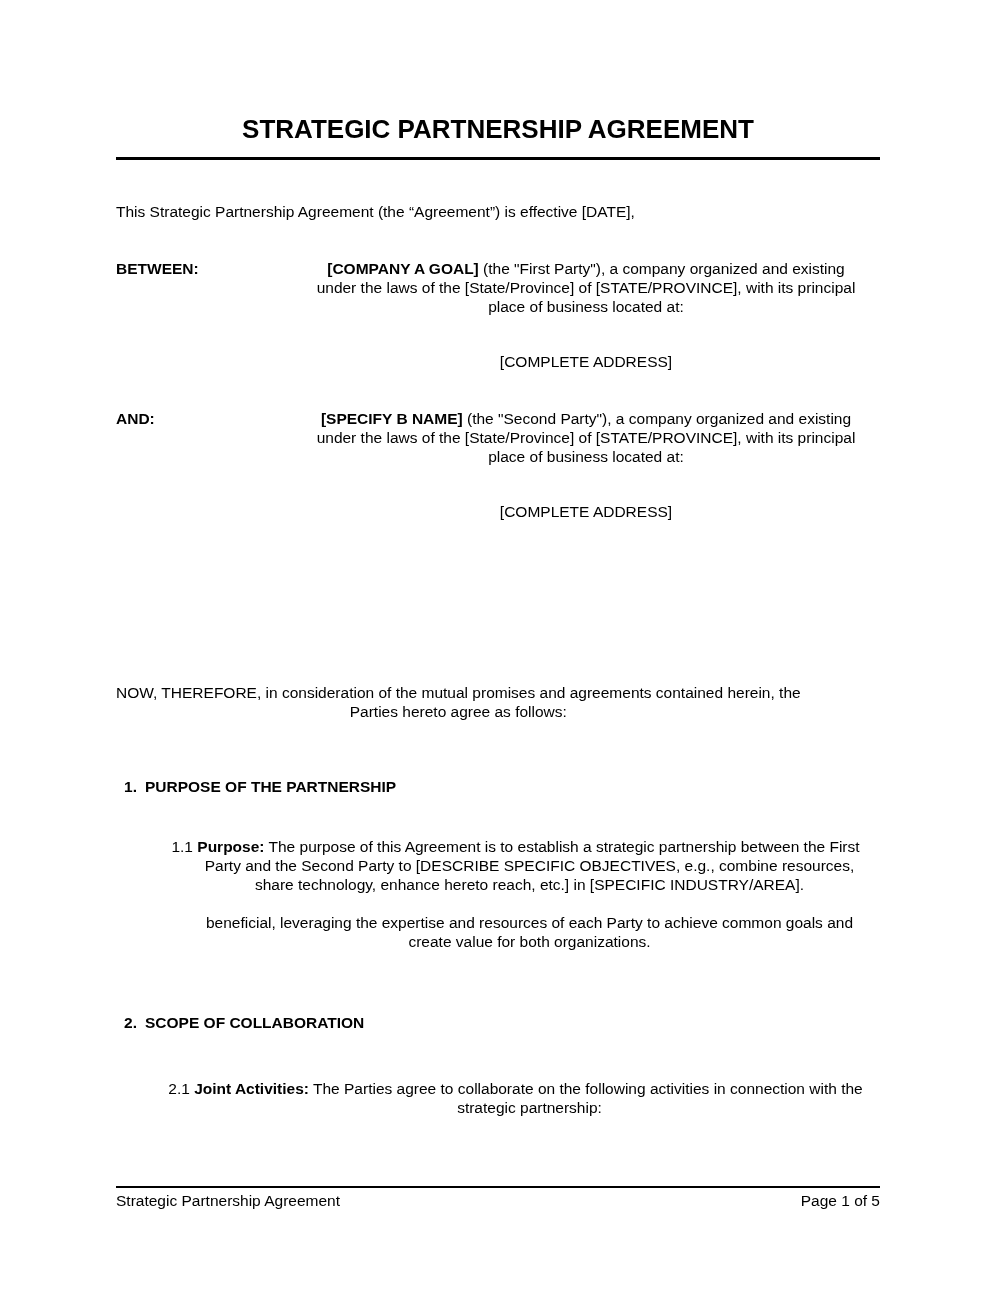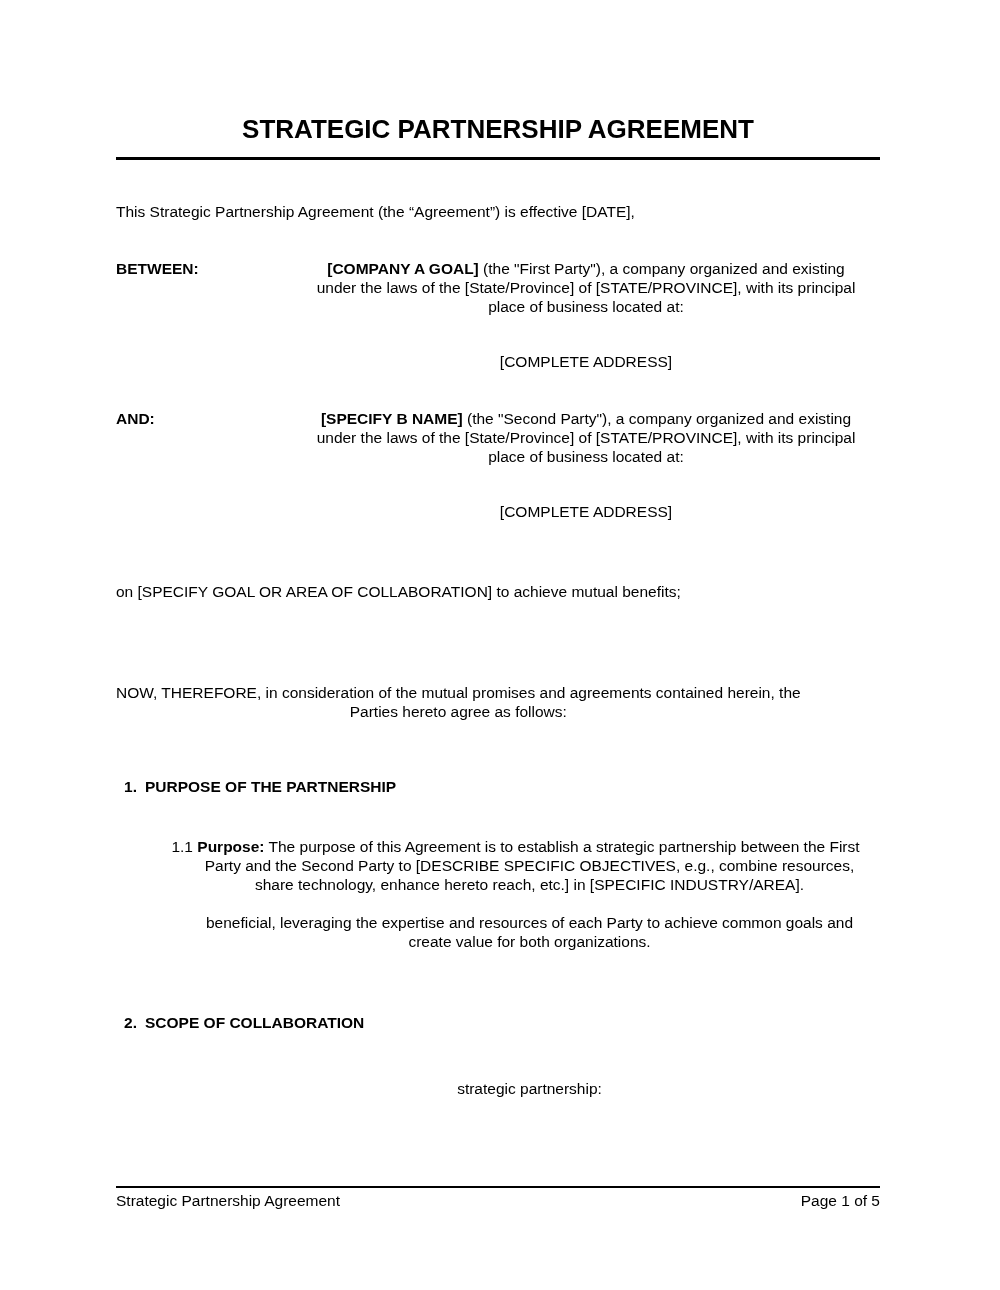--- a/index.html
+++ b/index.html
@@ -41,21 +41,20 @@
 
   <div class="abs line label" style="top:409px;">AND:</div>
   <div class="abs col2 para" style="top:409px;">
     <div class="line"><span class="bold">[SPECIFY B NAME]</span><span> (the "Second Party"), a company organized and existing</span></div>
     <div class="line">under the laws of the [State/Province] of [STATE/PROVINCE], with its principal</div>
     <div class="line">place of business located at:</div>
   </div>
   <div class="abs col2 line" style="top:502px;">[COMPLETE ADDRESS]</div>
 
   <div class="abs para" style="left:116px; top:582px;">
-    <div class="line">on [SPECIFY GOAL OR AREA OF COLLABORATION] to achieve mutual benefits;</div>
   </div>
 
   <div class="abs para" style="left:116px; top:683px;">
     <div class="line">NOW, THEREFORE, in consideration of the mutual promises and agreements contained herein, the</div>
     <div class="line">Parties hereto agree as follows:</div>
   </div>
 
   <div class="abs heading line" style="top:777px;">
     <span class="num">1.</span><span>PURPOSE OF THE PARTNERSHIP</span>
   </div>
@@ -69,20 +68,21 @@
   <div class="abs clause para" style="top:913px;">
     <div class="line cont">beneficial, leveraging the expertise and resources of each Party to achieve common goals and</div>
     <div class="line cont">create value for both organizations.</div>
   </div>
 
   <div class="abs heading line" style="top:1013px;">
     <span class="num">2.</span><span>SCOPE OF COLLABORATION</span>
   </div>
 
   <div class="abs clause para" style="top:1079px;">
+    <div class="line"><span>2.1</span> <span class="bold">Joint Activities:</span><span> The Parties agree to collaborate on the following activities in connection with the</span></div>
     <div class="line cont">strategic partnership:</div>
   </div>
 
   <div class="abs footer-rule"></div>
   <div class="abs footer-left line">Strategic Partnership Agreement</div>
   <div class="abs footer-right line">Page 1 of 5</div>
 
 </div>
 
 </body></html>

